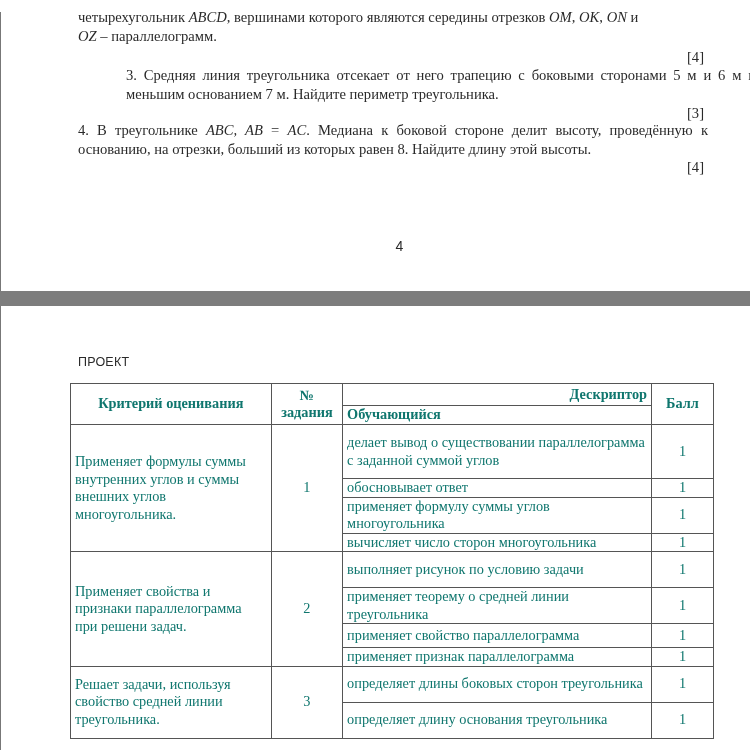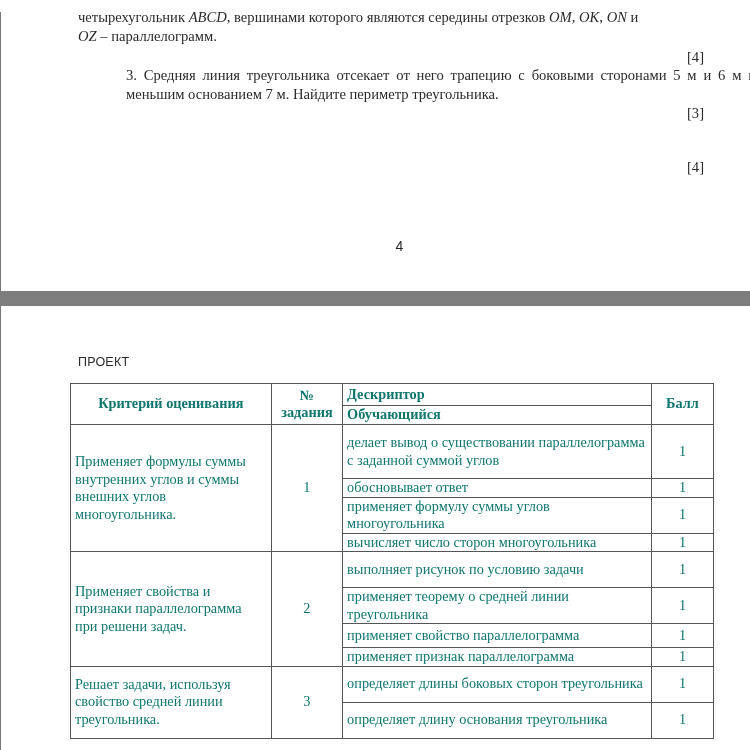--- a/index.html
+++ b/index.html
@@ -42,40 +42,43 @@
   table.rubric td, table.rubric th {
     border: 1px solid #555; padding: 0 4px; vertical-align: middle;
   }
   table.rubric th { font-weight: bold; }
   .c-crit { width: 191px; }
   .c-num  { width: 68px; }
   .c-desc { width: 294px; }
   .c-ball { width: 59px; }
   .th-crit { text-align: center; height: 40px; }
   .th-num  { text-align: center; line-height: 17px; }
-  .th-desc { text-align: left; height: 20px; line-height: 18px; }
+  .th-desc { text-align: right; height: 20px; line-height: 18px; }
   .th-desc2 { text-align: left; height: 18px; line-height: 17px; }
   .th-ball { text-align: center; }
   td.crit { vertical-align: top; padding: 11px 4px 4px 4px; }
   td.num, td.ball { text-align: center; }
   td.desc { text-align: left; }
 </style>
 </head>
 <body>
 
 <div class="page page-top">
   <div class="para" style="top:-4px;">
     <span>четырехугольник </span><i>ABCD</i><span>, вершинами которого являются середины отрезков </span><i>OM</i><span>, </span><i>OK</i><span>, </span><i>ON</i><span> и</span><br>
     <i>OZ</i><span> – параллелограмм.</span>
   </div>
   <div class="score" style="top:36px;">[4]</div>
 
   <div class="para" style="top:54px;margin-left:48px;">3. Средняя линия треугольника отсекает от него трапецию с боковыми сторонами  5 м и 6 м и меньшим основанием 7 м.  Найдите периметр треугольника.</div>
   <div class="score" style="top:92px;">[3]</div>
 
+  <div class="para" style="top:109px;">
+    <span>4. В треугольнике </span><i>ABC, AB</i><span> = </span><i>AC</i><span>. Медиана к боковой стороне делит высоту, проведённую к основанию, на отрезки, больший из которых равен 8. Найдите длину этой высоты.</span>
+  </div>
   <div class="score" style="top:146px;">[4]</div>
 
   <div class="page-number">4</div>
 </div>
 
 <div class="page-gap"></div>
 
 <div class="page page-bottom">
   <div class="project-label">ПРОЕКТ</div>
 

